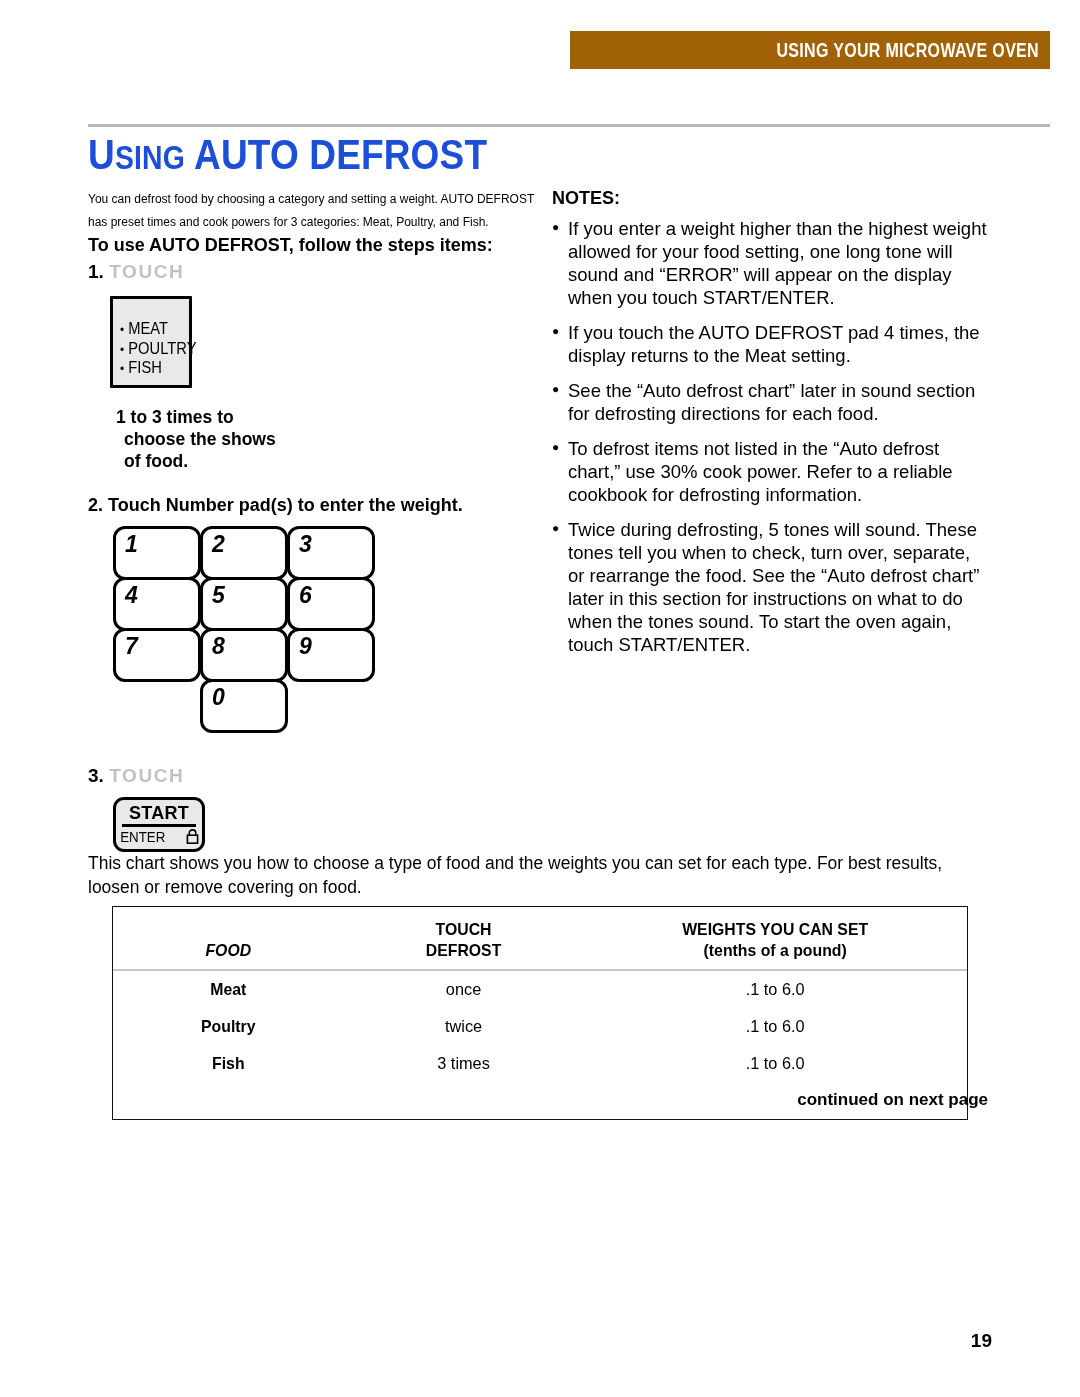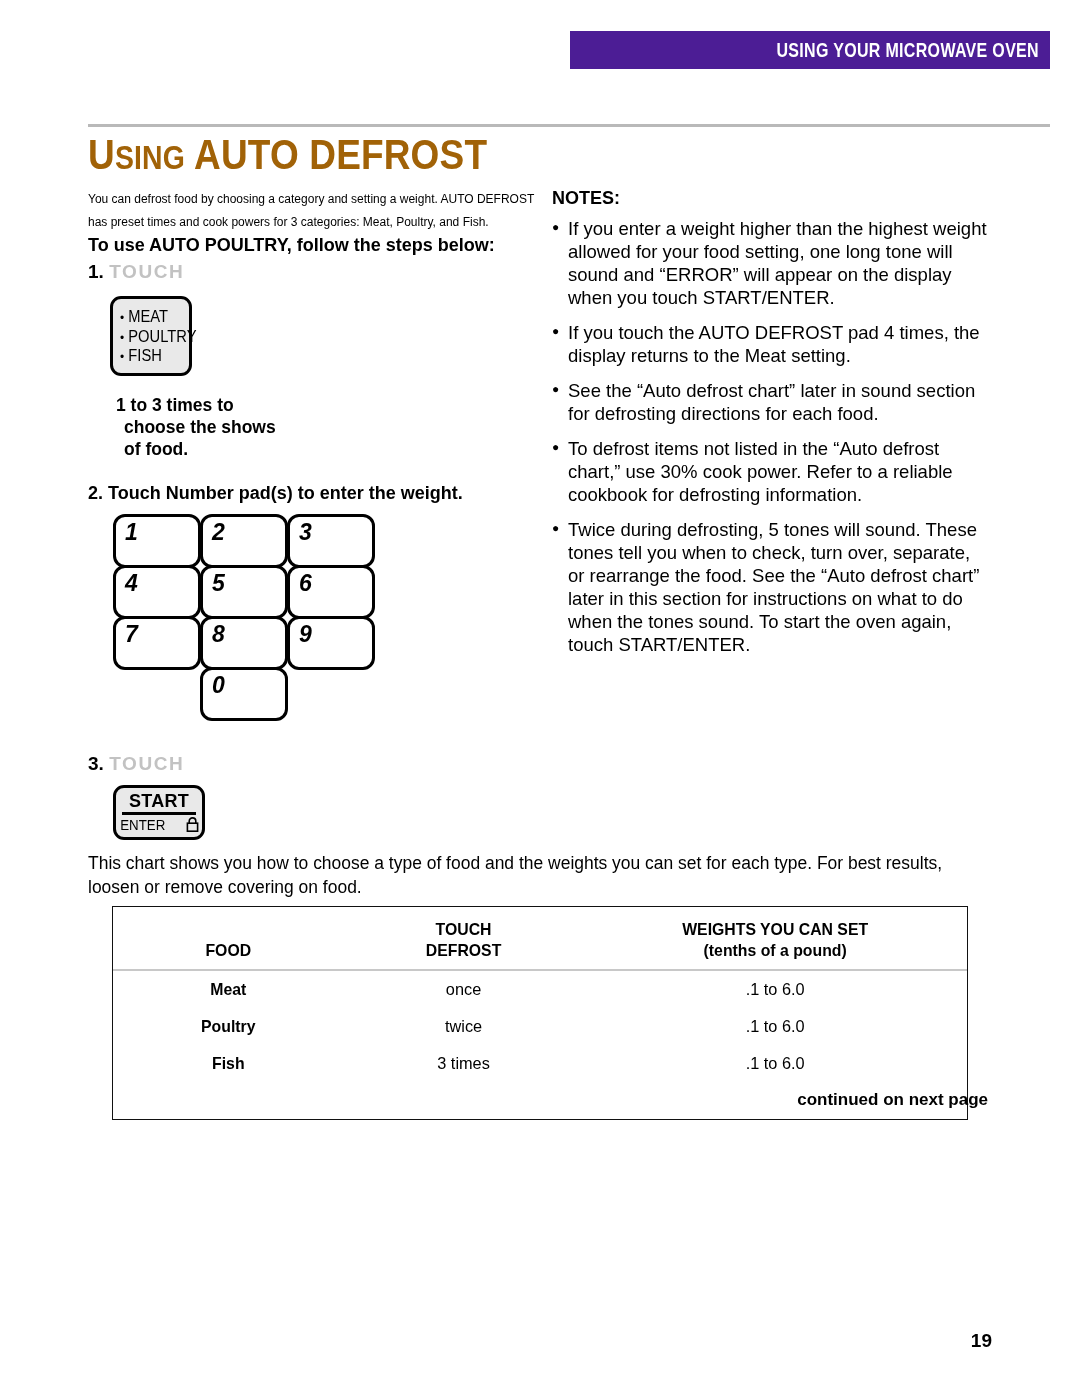--- a/index.html
+++ b/index.html
@@ -16,21 +16,21 @@
     overflow: hidden;
   }
 
   
   .header-bar {
     position: absolute;
     left: 570px;
     top: 31px;
     width: 480px;
     height: 38px;
-    background: #4c1d95;
+    background: #a16207;
     display: flex;
     align-items: center;
     justify-content: flex-end;
   }
   .header-bar .header-text {
     color: #ffffff;
     font-weight: bold;
     font-size: 20px;
     letter-spacing: 0.4px;
     transform: scaleX(0.80);
@@ -45,21 +45,21 @@
     left: 88px;
     top: 124px;
     width: 962px;
     height: 3px;
     background: #b9b9b9;
   }
   .page-title {
     position: absolute;
     left: 88px;
     top: 130px;
-    color: #a16207;
+    color: #1d4ed8;
     font-weight: bold;
     white-space: nowrap;
   }
   .page-title .big  { font-size: 43px; }
   .page-title .small{ font-size: 33px; }
   .page-title .t-inner {
     display: inline-block;
     transform: scaleX(0.86);
     transform-origin: left center;
     letter-spacing: 0.2px;
@@ -105,23 +105,23 @@
     letter-spacing: 1.6px;
     font-weight: bold;
   }
 
   
   .mpf-pad {
     margin: 12px 0 0 22px;
     width: 82px;
     box-sizing: border-box;
     border: 3px solid #000000;
-    border-radius: 11px;
+    border-radius: 1px;
     background: #e9e9e9;
-    padding: 9px 6px 6px 7px;
+    padding: 21px 6px 6px 7px;
   }
   .mpf-item {
     font-size: 16px;
     line-height: 18.5px;
     white-space: nowrap;
     transform: scaleX(0.92);
     transform-origin: left center;
   }
   .mpf-item .dot { font-size: 13px; }
 
@@ -273,21 +273,21 @@
   table.chart thead th .hl.sub { font-weight: bold; }
   table.chart tbody td {
     padding: 8px 0 7px 0;
     line-height: 22px;
   }
   table.chart tbody td.food {
     font-weight: bold;
     transform: scaleX(0.93);
   }
   table.chart tbody td.val { transform: scaleX(0.96); }
-  .col-food   { width: 27%; }
+  .col-food   { width: 27%; font-style: italic; }
   .col-touch  { width: 28%; }
   .col-weight { width: 45%; }
   .table-tail { height: 22px; }
 
   .continued {
     position: absolute;
     left: 88px;
     top: 1090px;
     width: 900px;
     text-align: right;
@@ -314,21 +314,21 @@
 <div class="page-title">
   <span class="t-inner">
     <span class="big">U</span><span class="small">SING</span><span class="big"> AUTO DEFROST</span>
   </span>
 </div>
 
 <div class="col-left">
 
   <p class="body-text intro">You can defrost food by choosing a category and setting a weight. AUTO DEFROST has preset times and cook powers for 3 categories: Meat, Poultry, and Fish.</p>
 
-  <p class="lead-bold">To use AUTO POULTRY, follow the steps below:</p>
+  <p class="lead-bold">To use AUTO DEFROST, follow the steps items:</p>
 
   <p class="step-line">
     <span class="step-num">1.</span>
     <span class="step-touch">TOUCH</span>
   </p>
 
   <div class="mpf-pad">
     <div class="mpf-item">
       <span class="dot">•</span>
       <span>MEAT</span>

